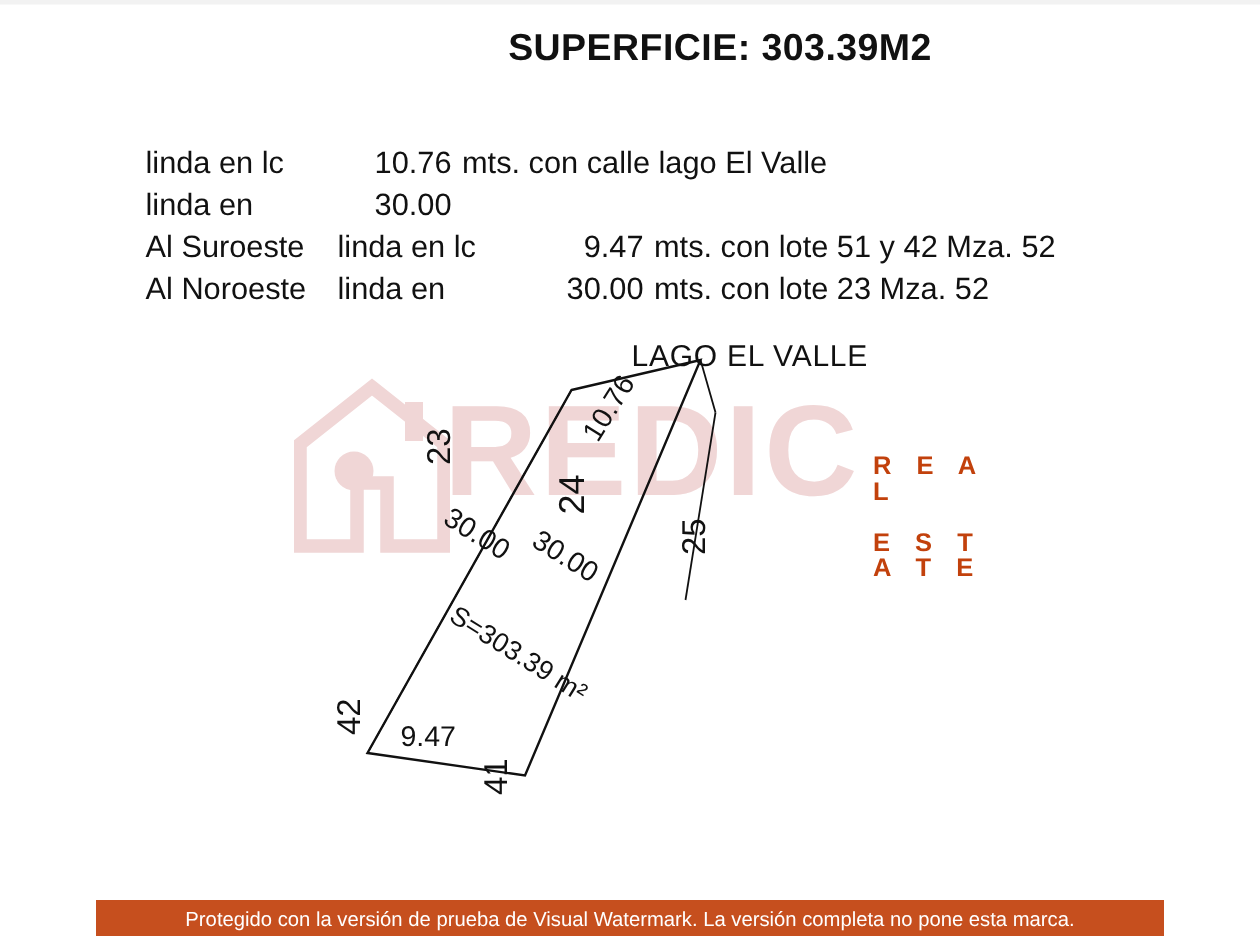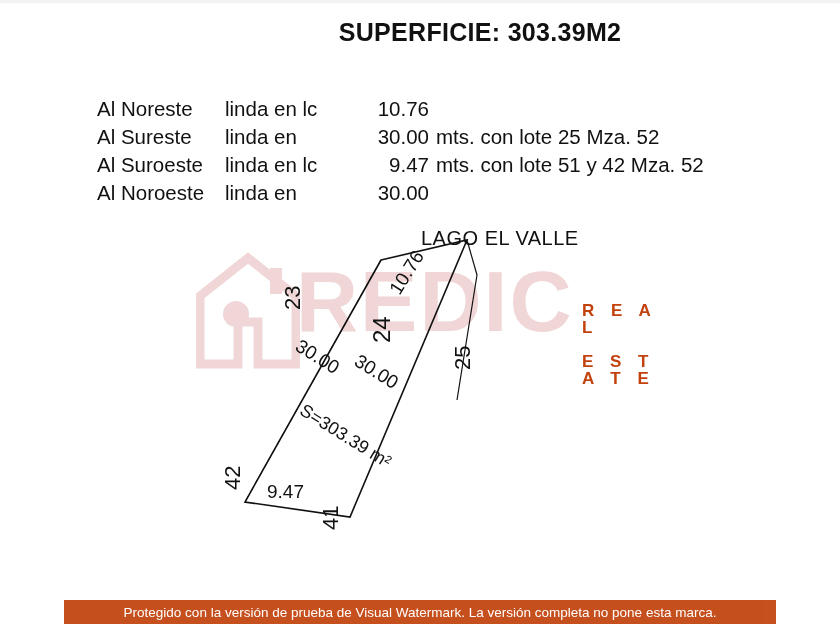--- a/index.html
+++ b/index.html
@@ -146,40 +146,39 @@
 <body>
 
 <div id="page">
 
   <div class="edge-top"></div>
 
   <div class="superficie">SUPERFICIE: 303.39M2</div>
 
   <div class="linderos">
     <div class="lindero-row">
-      <span class="c-orient">Al Noreste</span>
       <span class="c-linda">linda en lc</span>
       <span class="c-dist">10.76</span>
-    </div>
-    <div class="lindero-row">
-      <span class="c-orient">Al Sureste</span>
+      <span class="c-rest">mts. con calle lago El Valle</span>
+    </div>
+    <div class="lindero-row">
       <span class="c-linda">linda en</span>
       <span class="c-dist">30.00</span>
-      <span class="c-rest">mts. con lote 25 Mza. 52</span>
     </div>
     <div class="lindero-row">
       <span class="c-orient">Al Suroeste</span>
       <span class="c-linda">linda en lc</span>
       <span class="c-dist">9.47</span>
       <span class="c-rest">mts. con lote 51 y 42 Mza. 52</span>
     </div>
     <div class="lindero-row">
       <span class="c-orient">Al Noroeste</span>
       <span class="c-linda">linda en</span>
       <span class="c-dist">30.00</span>
+      <span class="c-rest">mts. con lote 23 Mza. 52</span>
     </div>
   </div>
 
   <div class="wm">
     <svg class="wm-logo" viewBox="0 0 104 118">
       <path d="M52 6 L100 44 L100 112 L62 112 L62 70 L42 70 L42 112 L4 112 L4 44 Z" fill="none" stroke="#f0d6d6" stroke-width="9"></path>
       <circle cx="40" cy="62" r="13" fill="#f0d6d6"></circle>
       <rect x="74" y="16" width="12" height="26" fill="#f0d6d6"></rect>
     </svg>
     <div class="wm-text">REDIC</div>

